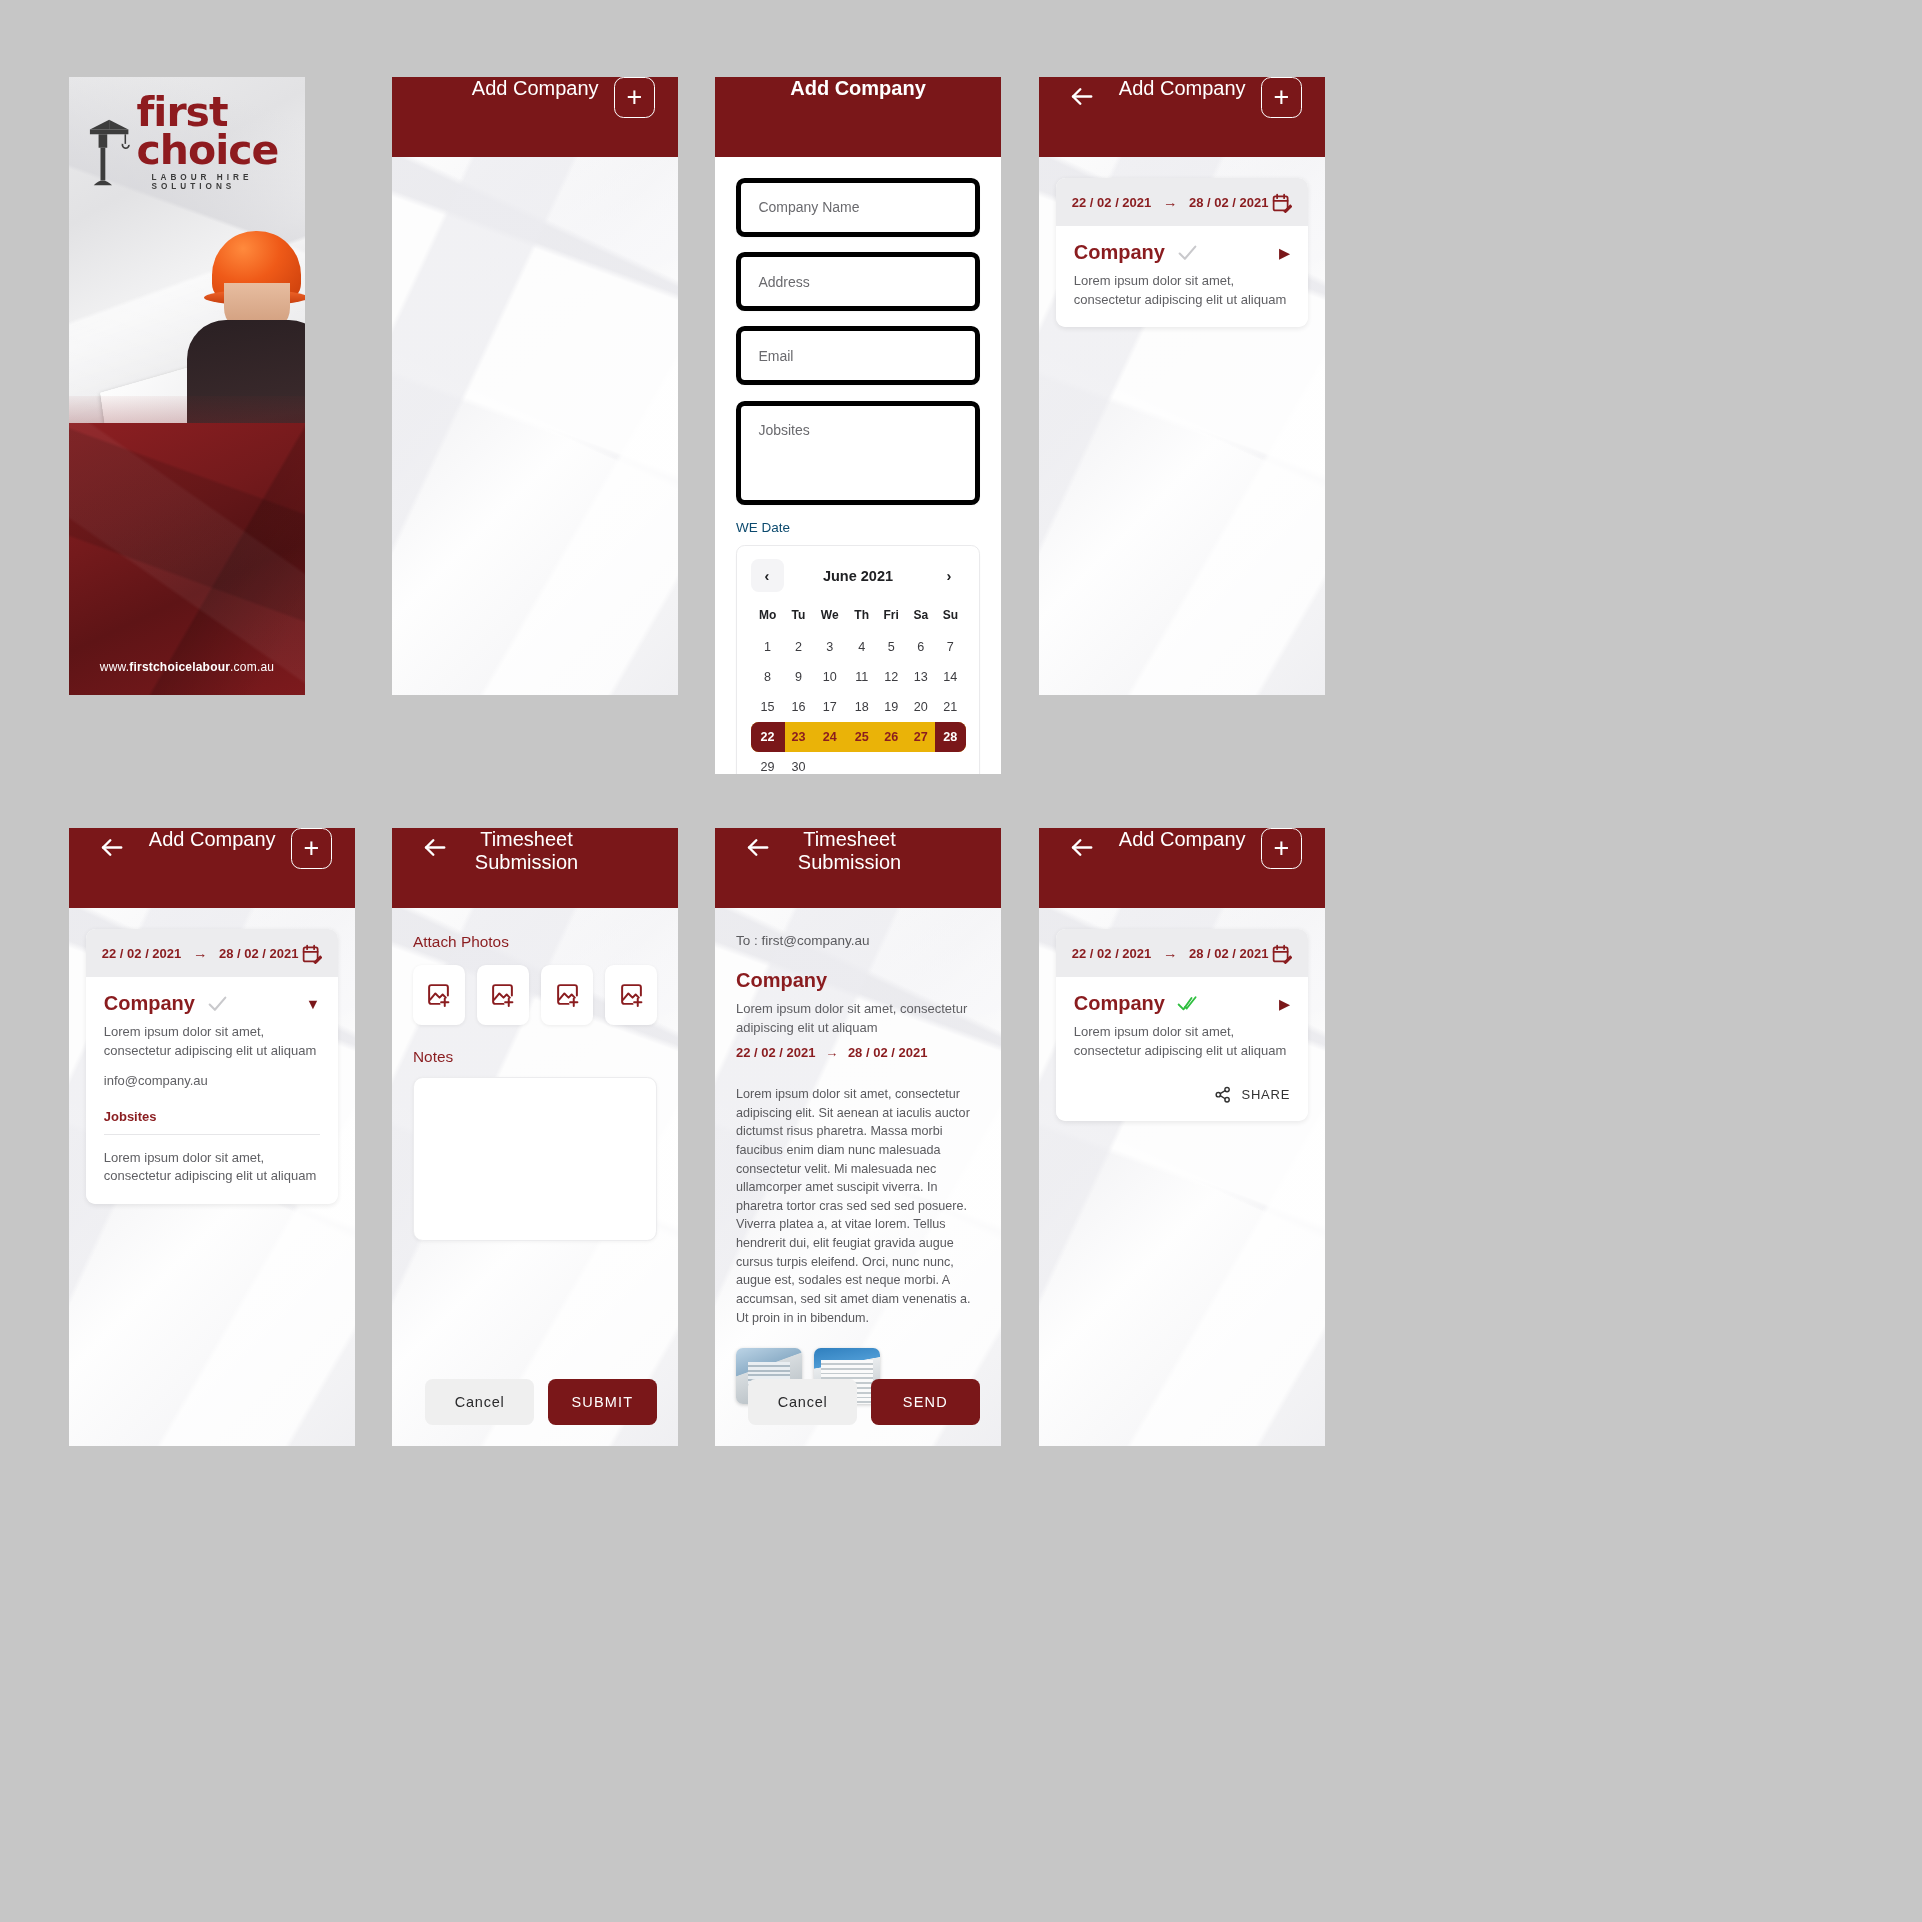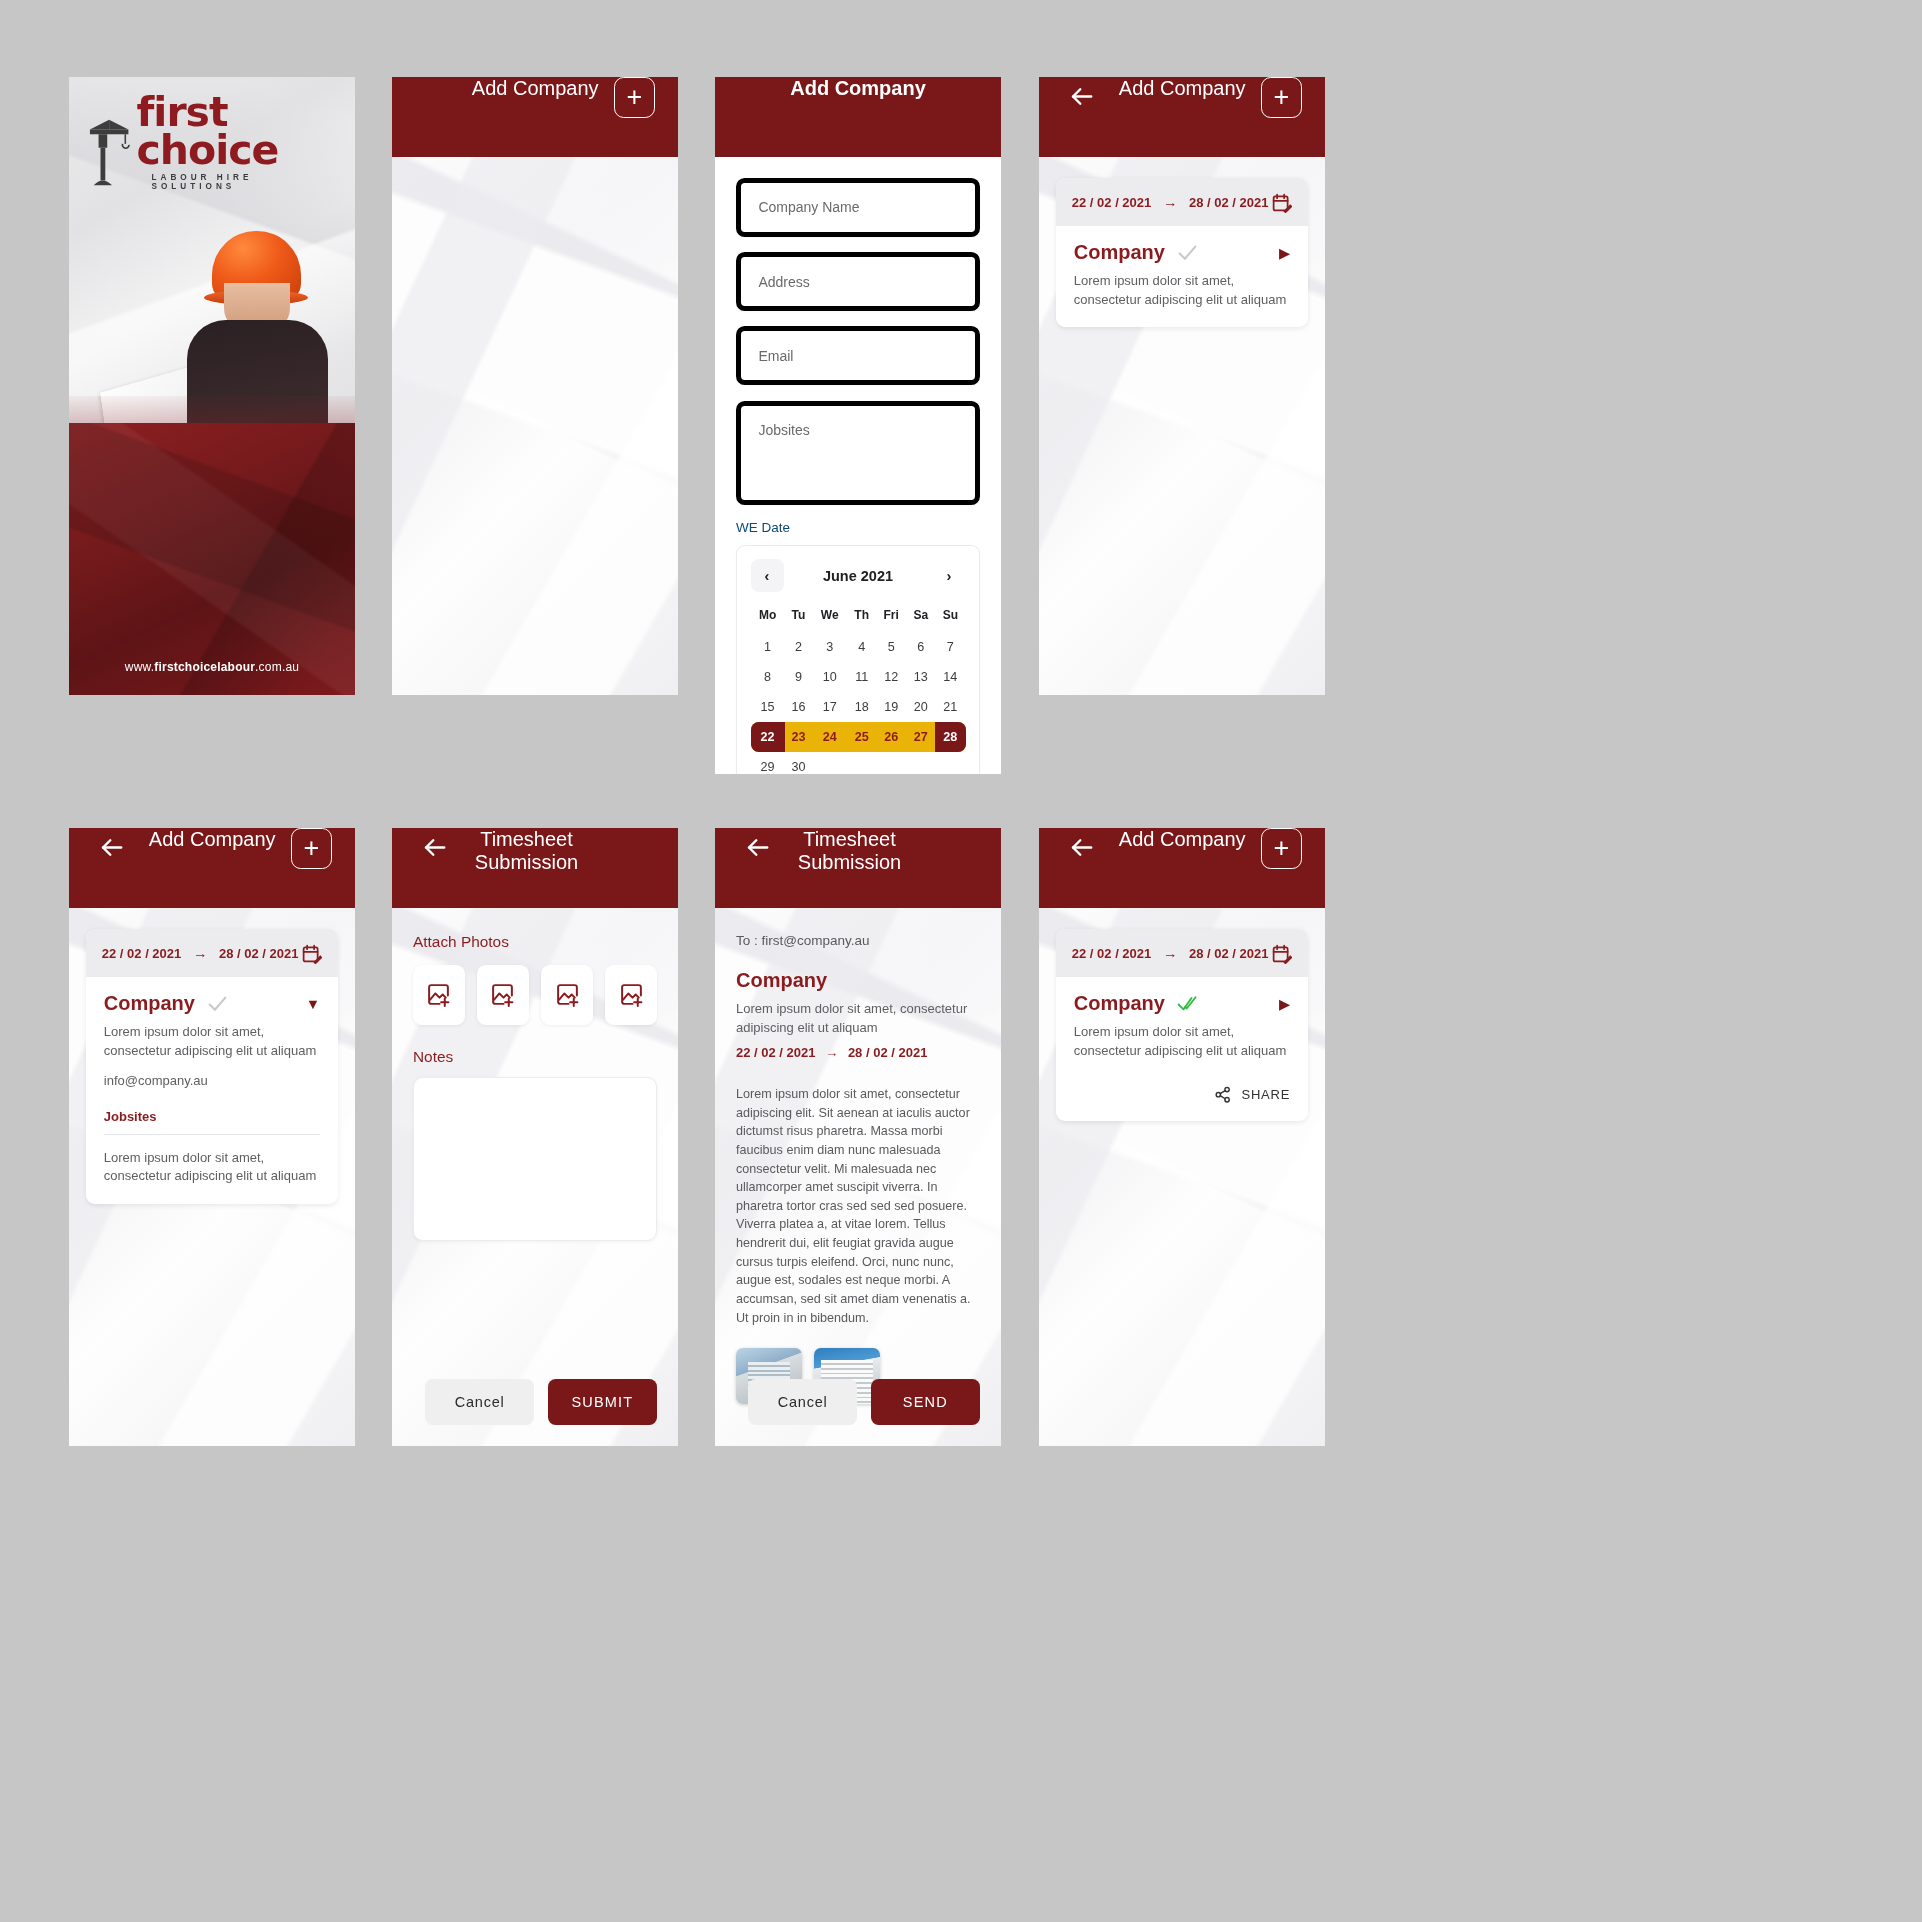--- a/index.html
+++ b/index.html
@@ -68,21 +68,21 @@
     display: flex; align-items: center; justify-content: center;
     color: #fff; font-size: 27px; line-height: 1;
     flex: 0 0 auto;
     margin-left: 15.4px;
   }
   .appbar .spacer-right { width: 56px; flex: 0 0 auto; }
   .appbar.right-aligned { justify-content: flex-end; }
   .appbar.right-aligned .title { flex: 0 0 auto; text-align: right; }
 
   
-  #splash { left: 69px; top: 77px; width: 286px; height: 618px; background: #e6e6e8; }
+  #splash { left: 69px; top: 77px; width: 236px; height: 618px; background: #e6e6e8; }
   .splash-top {
     position: absolute; left: 0; top: 0; width: 100%; height: 58%;
     background: linear-gradient(150deg,#ececed 0%,#e2e2e4 30%,#f2f2f3 55%,#e0e0e2 100%);
   }
   .splash-top::after{
     content:""; position:absolute; inset:0;
     background:
       linear-gradient(160deg, transparent 55%, rgba(255,255,255,.6) 56%, transparent 80%),
       linear-gradient(20deg, transparent 60%, rgba(215,215,219,.7) 61%, transparent 90%);
   }

